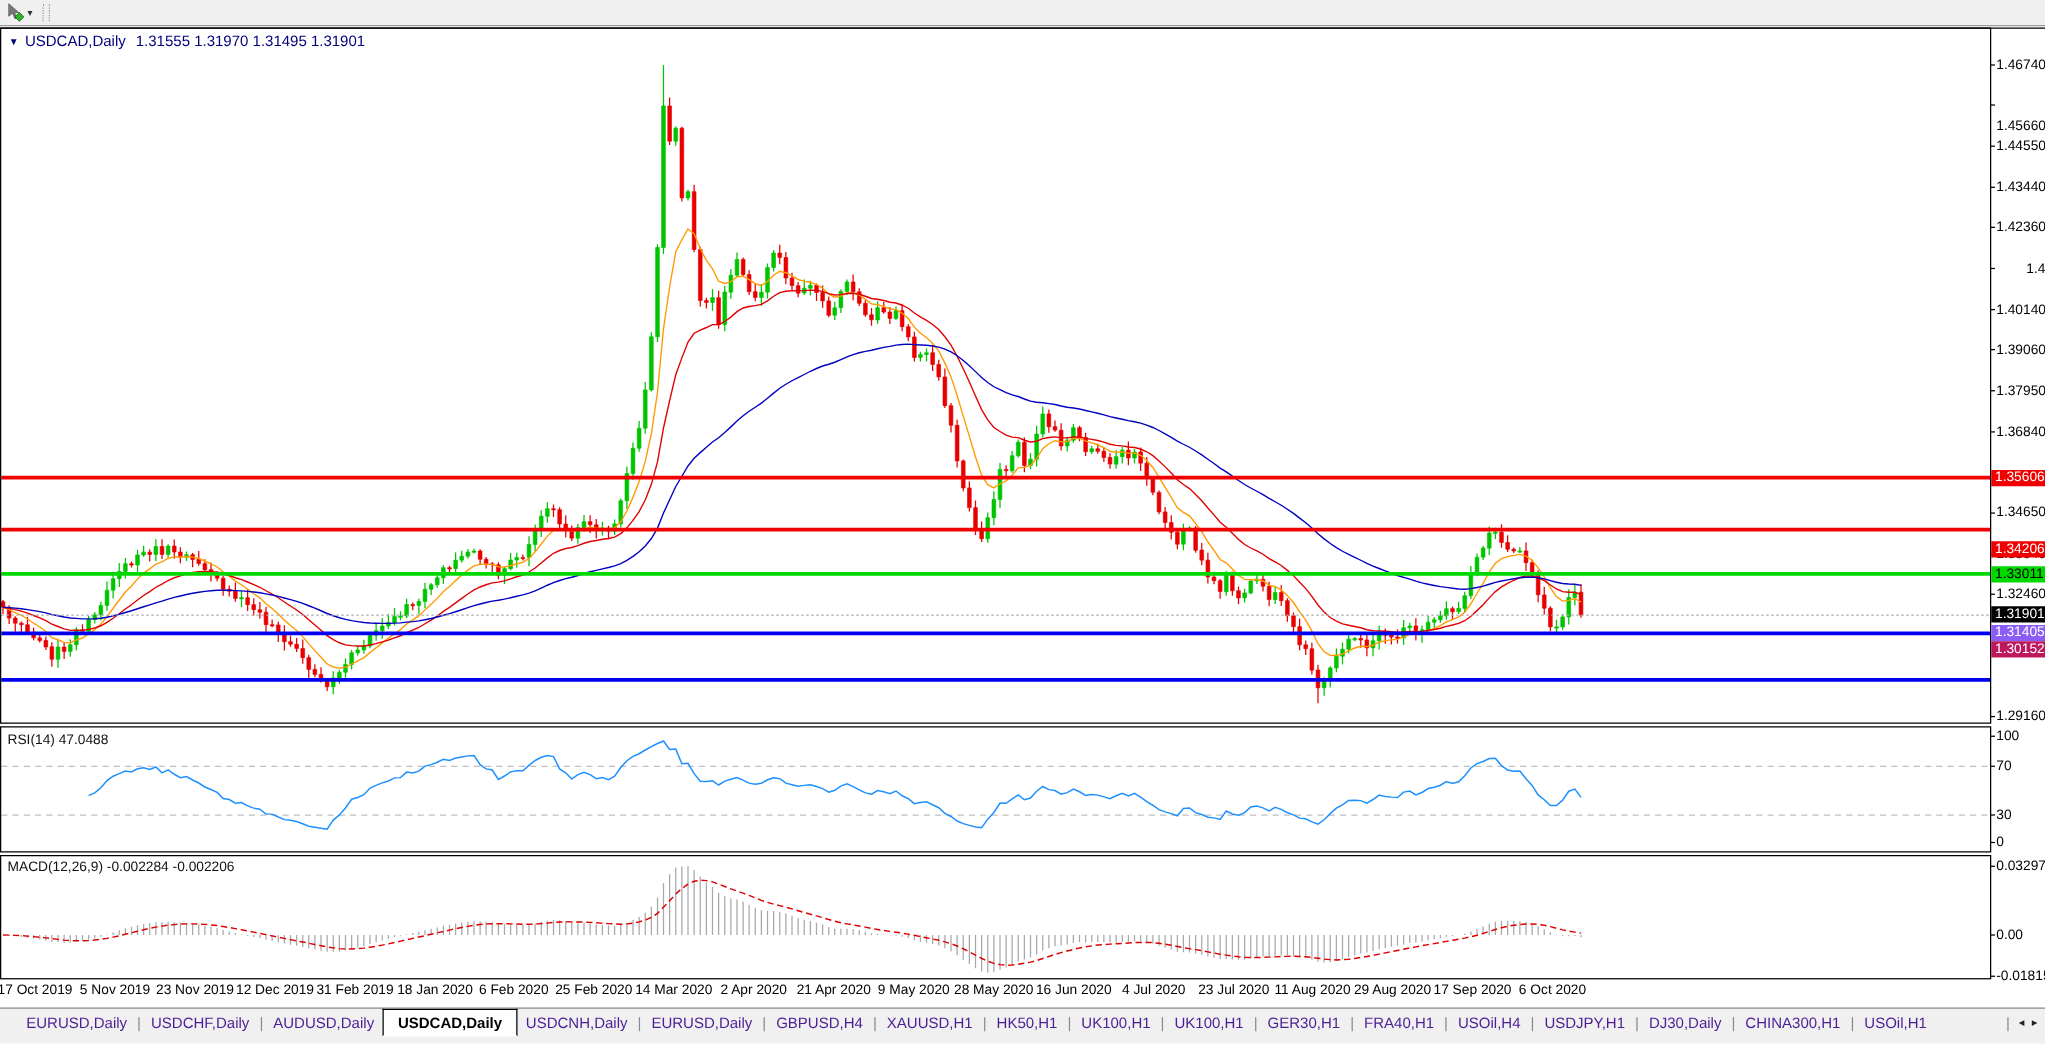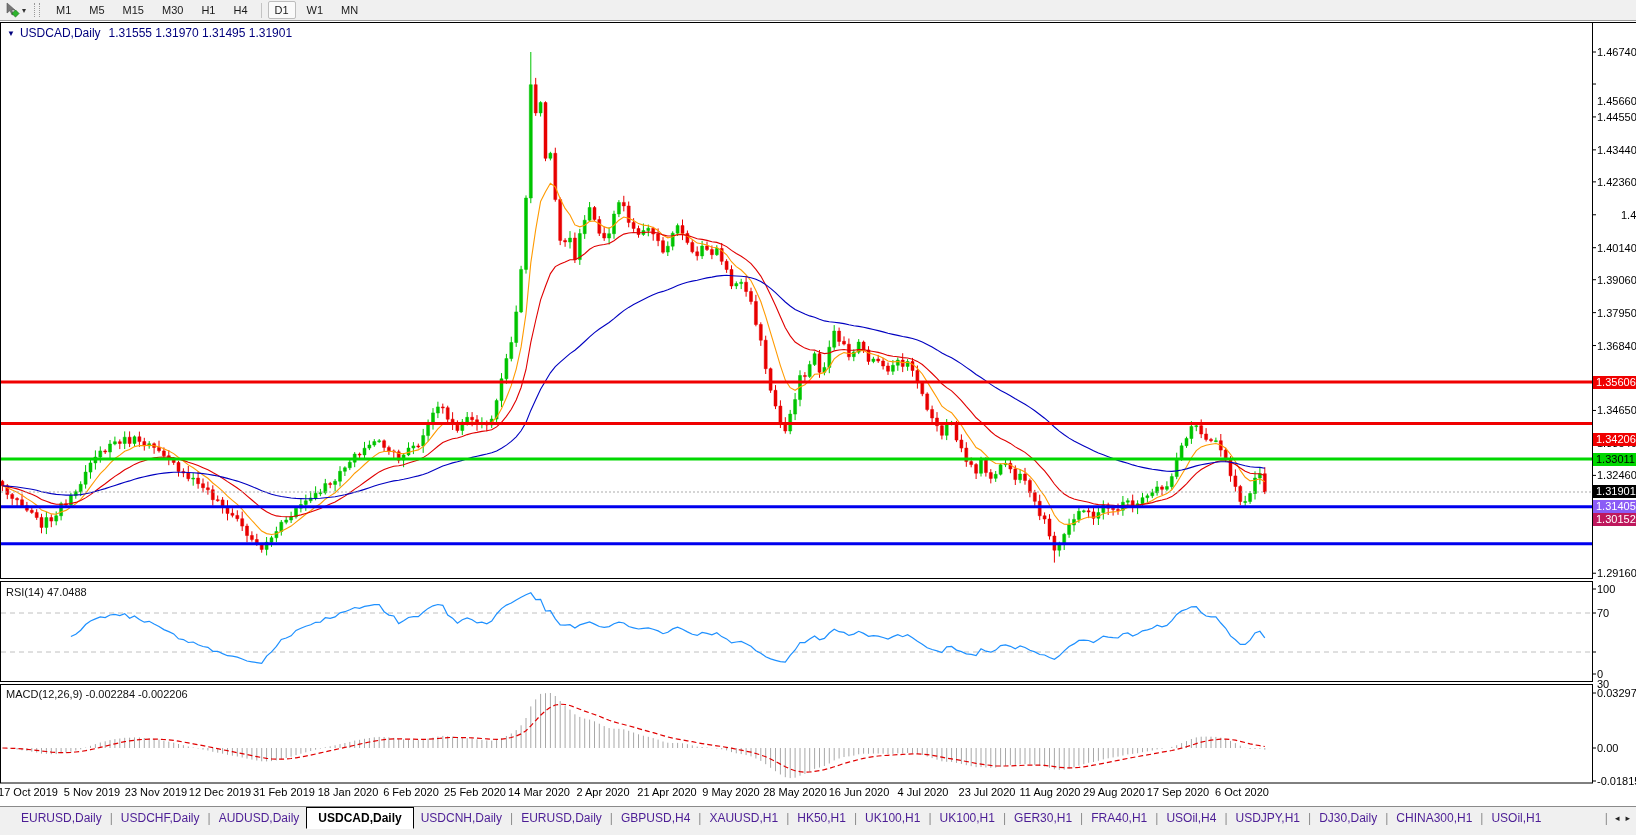--- a/index.html
+++ b/index.html
@@ -42,32 +42,20 @@
 
 <div class="toolbar">
   <span class="tool-icon">
     <svg width="16" height="16" viewBox="0 0 16 16">
       <path d="M3 1 L3 11 L6 8.5 L8 13 L9.6 12.2 L7.6 8 L11 8 Z" fill="#777" stroke="#555" stroke-width="0.6"></path>
       <rect x="9" y="9" width="5" height="5" transform="rotate(45 11.5 11.5)" fill="#2db52d" stroke="#147014" stroke-width="0.7"></rect>
     </svg>
   </span>
   <span class="caret">▾</span>
   <span class="grip"></span>
-  <div id="tf-buttons" style="display:flex;align-items:center">
-      <span class="tfbtn">M1</span>
-      <span class="tfbtn">M5</span>
-      <span class="tfbtn">M15</span>
-      <span class="tfbtn">M30</span>
-      <span class="tfbtn">H1</span>
-      <span class="tfbtn">H4</span>
-      <span class="tsep"></span>
-      <span class="tfbtn active">D1</span>
-      <span class="tfbtn">W1</span>
-      <span class="tfbtn">MN</span>
-    </div>
 </div>
 
 <svg id="chart" width="1636" height="835">
     <rect x="0.5" y="22.5" width="1592" height="556" fill="#ffffff" stroke="none"></rect>
     <rect x="0.5" y="581.5" width="1592" height="100" fill="#ffffff" stroke="none"></rect>
     <rect x="0.5" y="684.5" width="1592" height="98.5" fill="#ffffff" stroke="none"></rect>
     <line x1="0" y1="22.5" x2="1636" y2="22.5" stroke="#000" stroke-width="1"></line>
     <line x1="1" y1="613" x2="1592" y2="613" stroke="#c0c0c0" stroke-dasharray="5,4" stroke-width="1"></line>
     <line x1="1" y1="652" x2="1592" y2="652" stroke="#c0c0c0" stroke-dasharray="5,4" stroke-width="1"></line>
     <path d="M46.4,511.8L46.4,534.1M56.2,511.4L56.2,525.3M61.1,501.8L61.1,520.4M70.9,492.8L70.9,506.3M75.8,489.6L75.8,498.7M80.7,481.3L80.7,496.1M85.6,465.1L85.6,488.6M90.5,458.3L90.5,478.7M95.4,450.4L95.4,469.6M100.3,446.4L100.3,462.7M110,440.0L110,458.7M114.9,436.6L114.9,445.3M124.7,431.4L124.7,449.0M134.5,435.4L134.5,446.0M149.2,441.1L149.2,448.7M193.2,472.8L193.2,485.7M266.6,537.0L266.6,555.4M271.5,535.8L271.5,546.9M276.4,526.7L276.4,542.2M281.3,520.0L281.3,535.6M286.2,516.6L286.2,524.3M291.1,511.7L291.1,523.0M296,506.2L296,518.6M300.9,498.3L300.9,512.4M305.8,494.6L305.8,510.9M310.7,491.2L310.7,503.1M315.6,486.3L315.6,500.3M320.4,488.9L320.4,496.2M325.3,478.9L325.3,494.6M335.1,479.0L335.1,491.3M340,466.2L340,486.5M344.9,466.3L344.9,476.0M349.8,458.3L349.8,470.1M354.7,452.1L354.7,467.2M364.5,441.9L364.5,460.0M369.4,440.5L369.4,450.1M374.3,439.1L374.3,446.8M379.2,439.0L379.2,442.8M403.6,453.0L403.6,467.2M408.5,442.3L408.5,456.1M413.4,442.1L413.4,454.1M423.2,428.9L423.2,452.9M428.1,419.5L428.1,441.3M433,408.1L433,429.6M437.9,401.7L437.9,418.1M462.3,419.0L462.3,435.0M467.2,412.0L467.2,425.6M481.9,417.3L481.9,428.3M491.7,415.5L491.7,428.0M496.6,398.7L496.6,422.0M501.5,373.1L501.5,407.1M506.4,353.9L506.4,383.8M511.3,336.7L511.3,361.4M516.2,305.5L516.2,346.9M521.1,265.8L521.1,313.1M526,195.4L526,273.6M530.8,52.0L530.8,203.2M540.6,101.2L540.6,116.5M550.4,151.8L550.4,160.4M570,231.1L570,248.5M579.8,228.8L579.8,264.9M584.7,215.1L584.7,238.9M589.6,202.0L589.6,221.5M609.1,227.1L609.1,244.5M614,210.7L614,238.8M618.9,200.1L618.9,217.1M643.4,223.5L643.4,235.9M648.3,224.6L648.3,236.3M667.8,241.4L667.8,256.0M672.7,231.3L672.7,250.3M677.6,223.5L677.6,236.0M702.1,240.9L702.1,259.0M716.8,245.2L716.8,255.9M736.3,281.4L736.3,289.1M741.2,278.8L741.2,289.1M790.2,409.9L790.2,434.2M795.1,393.0L795.1,420.1M800,370.3L800,406.3M809.7,360.8L809.7,378.1M814.6,351.5L814.6,366.0M824.4,362.3L824.4,375.3M829.3,340.5L829.3,373.2M834.2,325.1L834.2,349.9M853.8,349.3L853.8,361.2M858.7,339.1L858.7,354.1M873.4,356.8L873.4,363.2M892.9,360.0L892.9,374.9M897.8,357.4L897.8,370.8M907.6,359.1L907.6,370.8M946.7,419.0L946.7,440.1M951.6,420.9L951.6,425.4M981,456.8L981,476.5M995.7,471.0L995.7,481.9M1000.6,463.5L1000.6,475.5M1005.5,459.4L1005.5,467.1M1020.1,469.0L1020.1,483.2M1059.3,541.7L1059.3,556.5M1064.2,532.9L1064.2,550.0M1069.1,518.7L1069.1,537.8M1074,513.9L1074,531.6M1078.9,507.2L1078.9,522.8M1083.8,509.6L1083.8,512.9M1098.4,505.9L1098.4,525.0M1103.3,500.4L1103.3,519.5M1122.9,496.0L1122.9,515.8M1127.8,498.2L1127.8,505.7M1137.6,500.3L1137.6,514.1M1142.5,492.8L1142.5,505.8M1147.4,493.6L1147.4,502.8M1152.3,488.8L1152.3,498.1M1157.1,481.0L1157.1,495.7M1166.9,481.3L1166.9,491.1M1171.8,473.4L1171.8,489.6M1176.7,452.7L1176.7,479.2M1181.6,442.8L1181.6,460.9M1186.5,436.7L1186.5,447.9M1191.4,421.2L1191.4,443.9M1196.3,422.2L1196.3,431.2M1215.9,437.6L1215.9,442.2M1245.2,495.8L1245.2,505.9M1250.1,491.1L1250.1,503.9M1255,471.3L1255,499.5M1259.9,467.5L1259.9,484.3" stroke="#00c400" stroke-width="1" fill="none"></path>
@@ -138,21 +126,21 @@
       <div class="badge" style="top: 376px; background: rgb(240, 0, 0); color: rgb(255, 255, 255);">1.35606</div>
       <div class="badge" style="top: 417px; background: rgb(240, 0, 0); color: rgb(255, 255, 255); margin-top: 16px;">1.34206</div>
       <div class="badge" style="top: 453px; background: rgb(0, 216, 0); color: rgb(0, 0, 0);">1.33011</div>
       <div class="badge" style="top: 485px; background: rgb(0, 0, 0); color: rgb(255, 255, 255);">1.31901</div>
       <div class="badge" style="top: 500px; background: #8b5cf6; color: rgb(255, 255, 255);">1.31405</div>
       <div class="badge" style="top: 513px; background: #be185d; color: rgb(255, 255, 255);">1.30152</div>
     </div>
   <div id="rsi-ticks">
       <div class="rtick" style="top: 583px;">100</div>
       <div class="rtick" style="top: 607px;">70</div>
-      <div class="rtick" style="top: 646px; margin-top: 32px;">30</div>
+      <div class="rtick" style="top: 646px;">30</div>
       <div class="rtick" style="top: 668px;">0</div>
     </div>
   <div id="macd-ticks">
       <div class="mtick" style="top: 687px;">0.032972</div>
       <div class="mtick" style="top: 742px;">0.00</div>
       <div class="mtick" style="top: 775px;">-0.01815</div>
     </div>
   <div id="date-axis">
       <div class="dlabel" style="left: 28px;">17 Oct 2019</div>
       <div class="dlabel" style="left: 92px;">5 Nov 2019</div>

